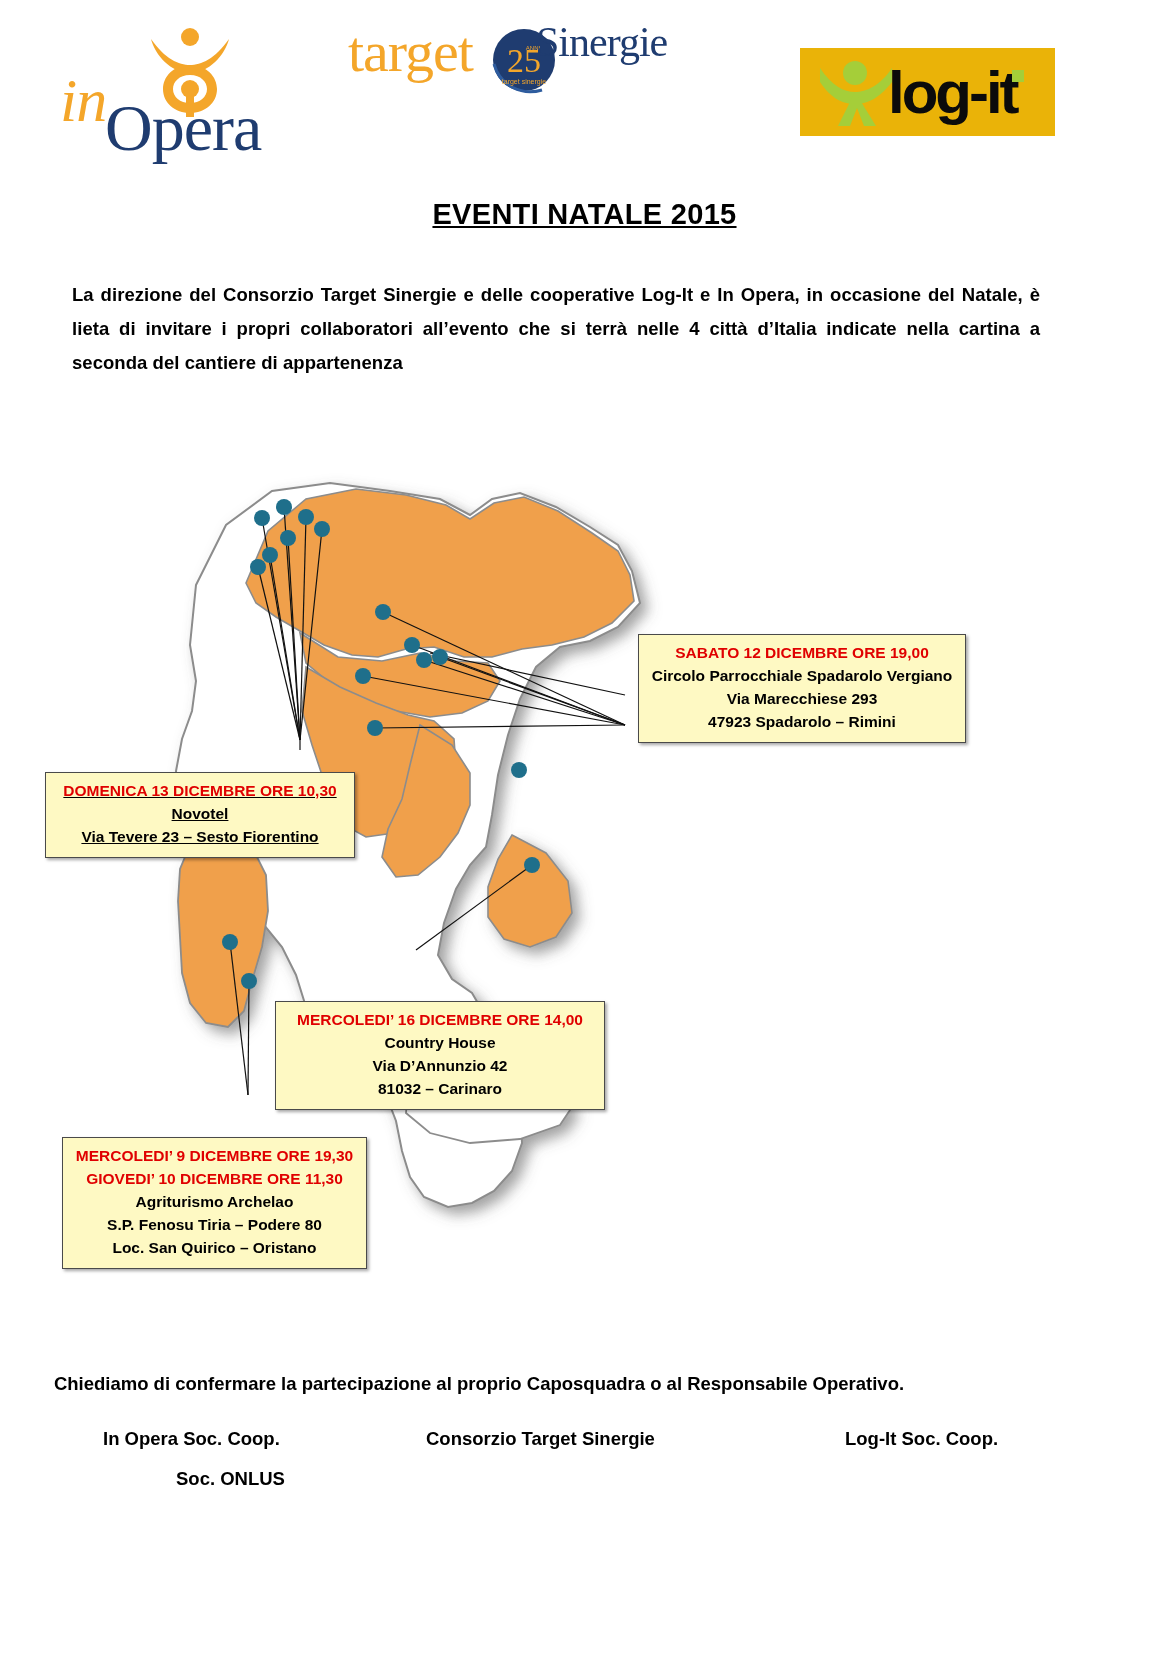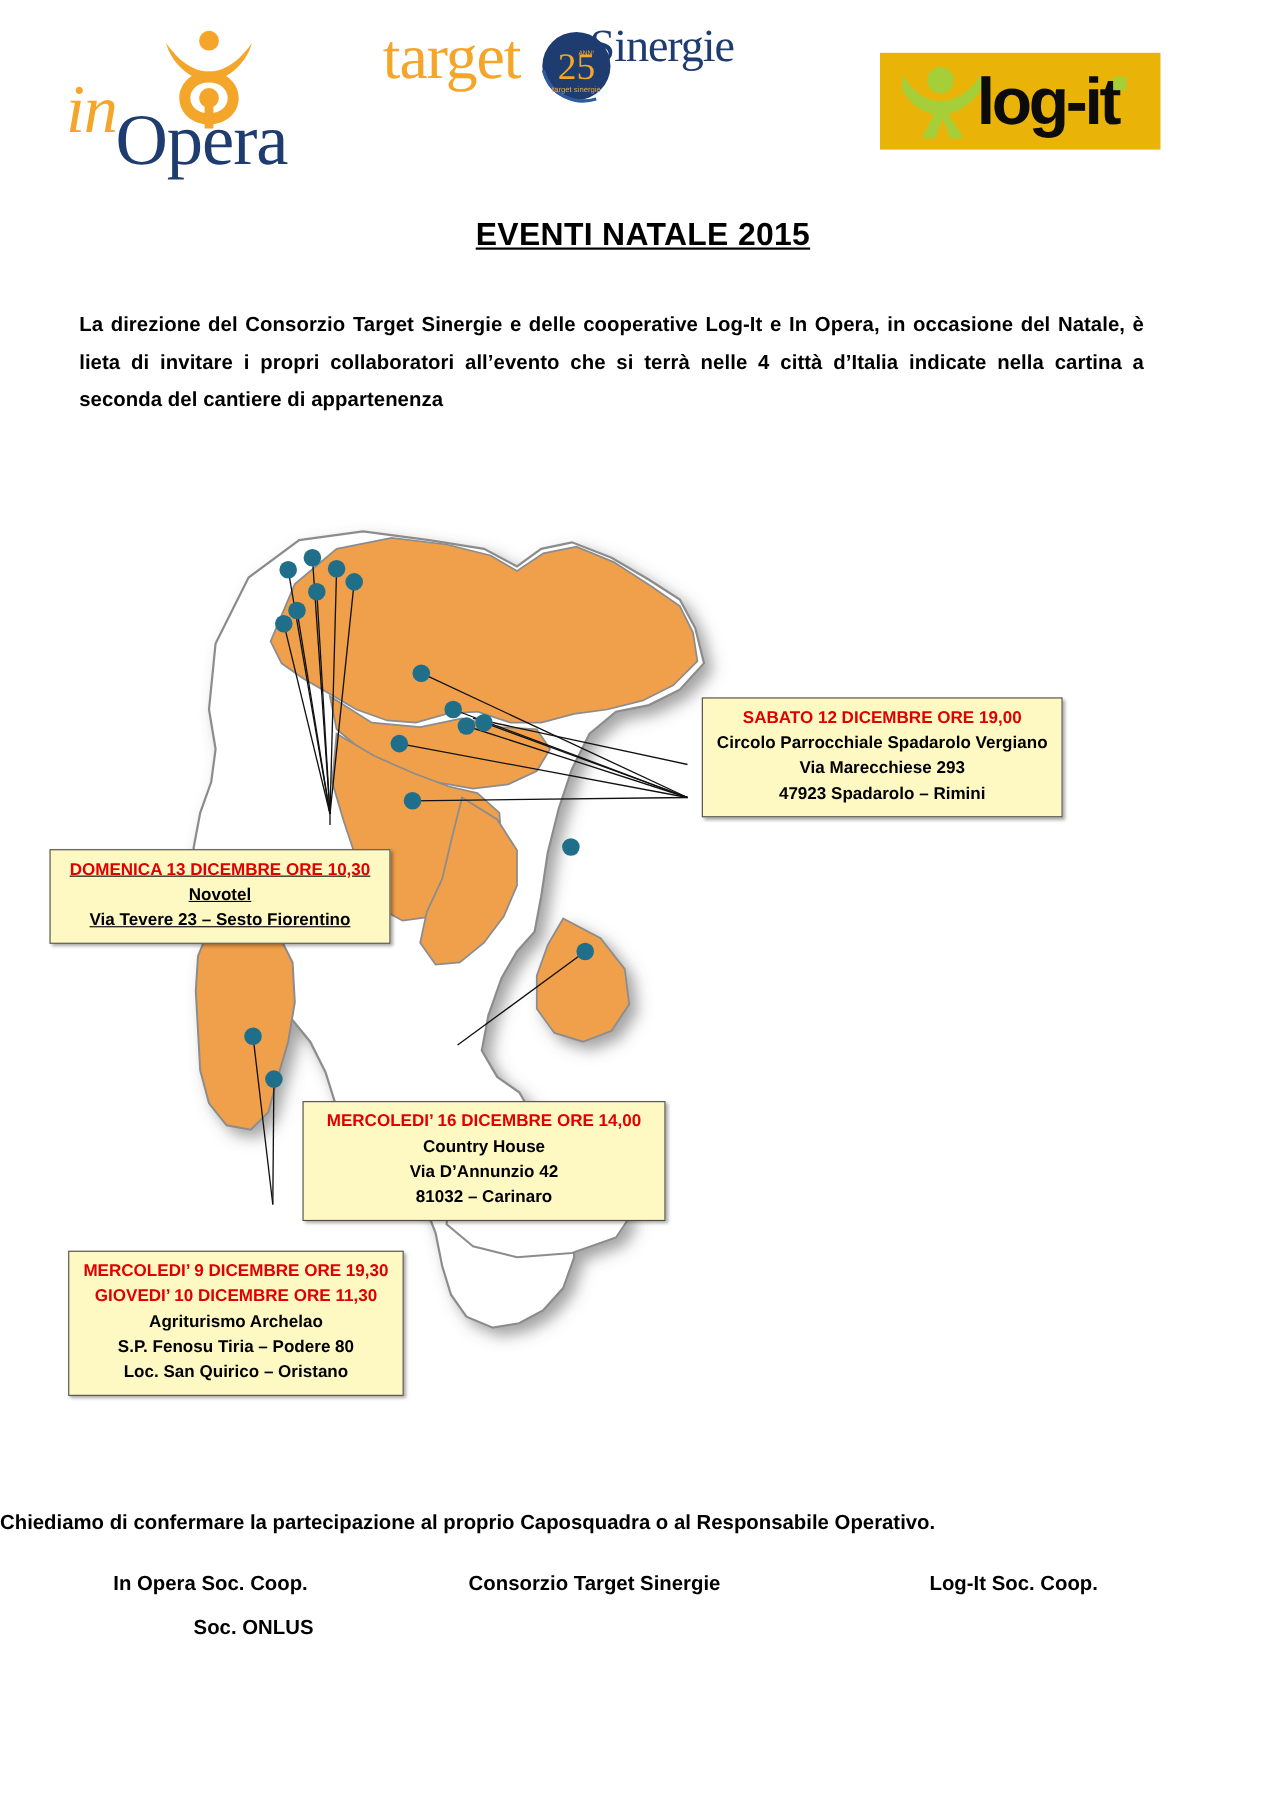--- a/index.html
+++ b/index.html
@@ -93,21 +93,21 @@
   }
 
   #box-rimini   { left:638px; top:634px;  width:328px; }
   #box-firenze  { left:45px;  top:772px;  width:310px;text-decoration:underline; }
   #box-carinaro { left:275px; top:957px;  width:330px;margin-top:44px; }
   #box-oristano { left:62px;  top:1137px; width:305px; }
 
   
   .footer-line {
     position:absolute; left:0; top:1373px; width:958px;
-    font-size:18.5px; font-weight:bold;
+    text-align:center; font-size:18.5px; font-weight:bold;
   }
   .signatures { position:absolute; left:0; top:1428px; width:1169px; height:80px; }
   .sig { position:absolute; font-size:18.5px; font-weight:bold; }
   .sig-1 { left:103px; top:0;  }
   .sig-1b{ left:129px; top:40px;margin-left:47px; }
   .sig-2 { left:426px; top:0;  }
   .sig-3 { left:845px; top:0;  }
 </style>
 </head>
 <body>

